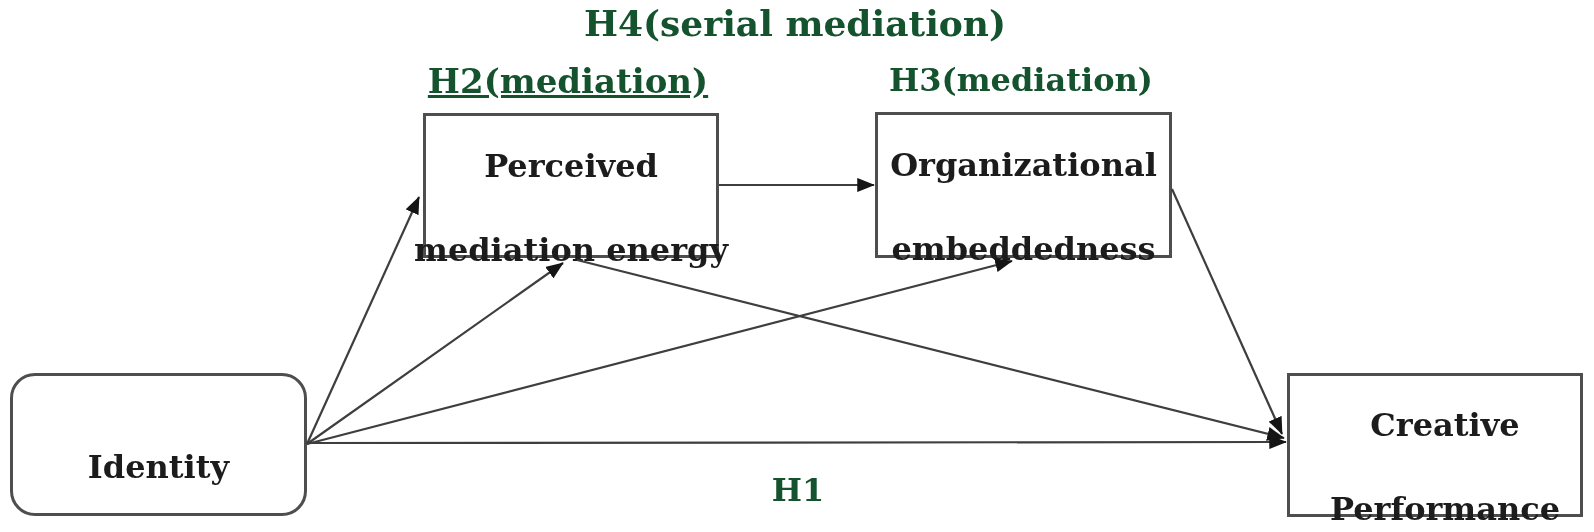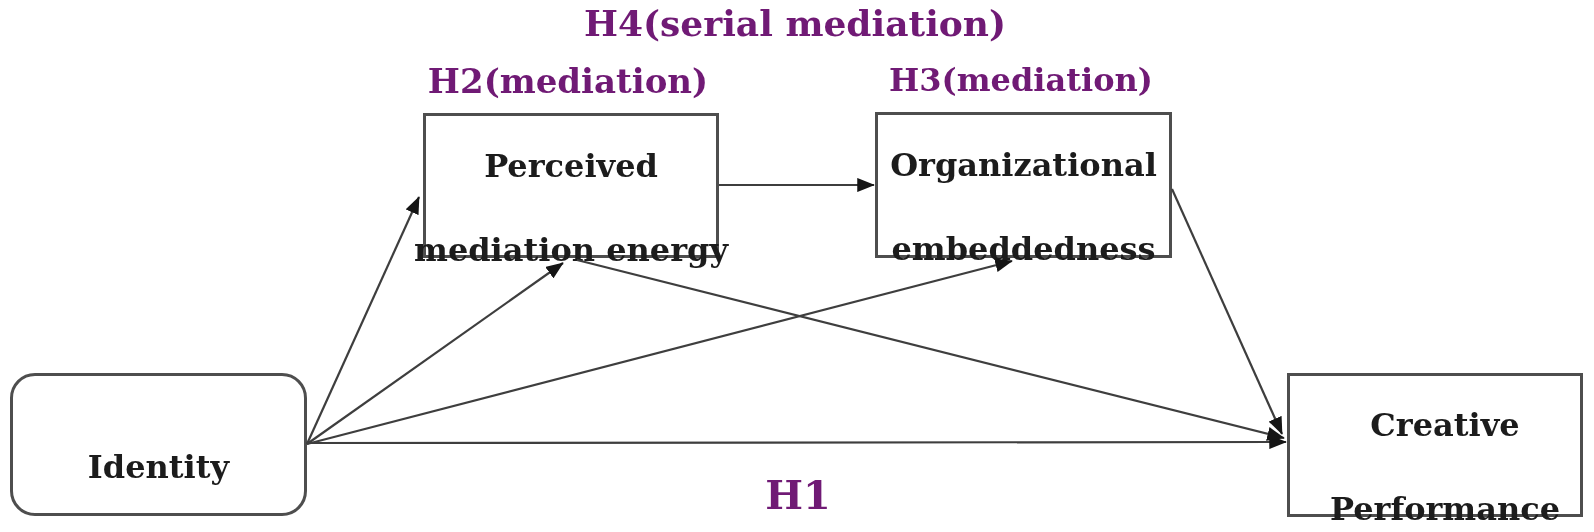--- a/index.html
+++ b/index.html
@@ -35,27 +35,27 @@
   .node-il  { left: 10px;   top: 373px; width: 297px; height: 143px; border-radius: 25px; }
   .node-pre { left: 423px;  top: 113px; width: 296px; height: 145px; }
   .node-oe  { left: 875px;  top: 112px; width: 297px; height: 146px; }
   .node-cp  { left: 1287px; top: 373px; width: 296px; height: 144px; padding-left: 20px; }
   .hlabel {
     position: absolute;
     transform: translateX(-50%);
     font-weight: bold;
     white-space: nowrap;
     z-index: 1;
-    color: #701a75;
+    color: #14532d;
     text-align: center;
   }
   .hlabel-h4 { left: 795px;  top: 2px;   font-size: 36px; }
-  .hlabel-h2 { left: 568px;  top: 61px;  font-size: 34px; }
+  .hlabel-h2 { left: 568px;  top: 61px;  font-size: 34px; text-decoration: underline; }
   .hlabel-h3 { left: 1021px; top: 61px;  font-size: 32px; }
-  .hlabel-h1 { left: 798px;  top: 471px; font-size: 40px; }
+  .hlabel-h1 { left: 798px;  top: 471px; font-size: 32px; }
   .connector-layer {
     position: absolute;
     left: 0;
     top: 0;
     z-index: 2;
     pointer-events: none;
   }
   .connector-layer line {
     stroke: #3e3e3e;
     stroke-width: 2.2;

